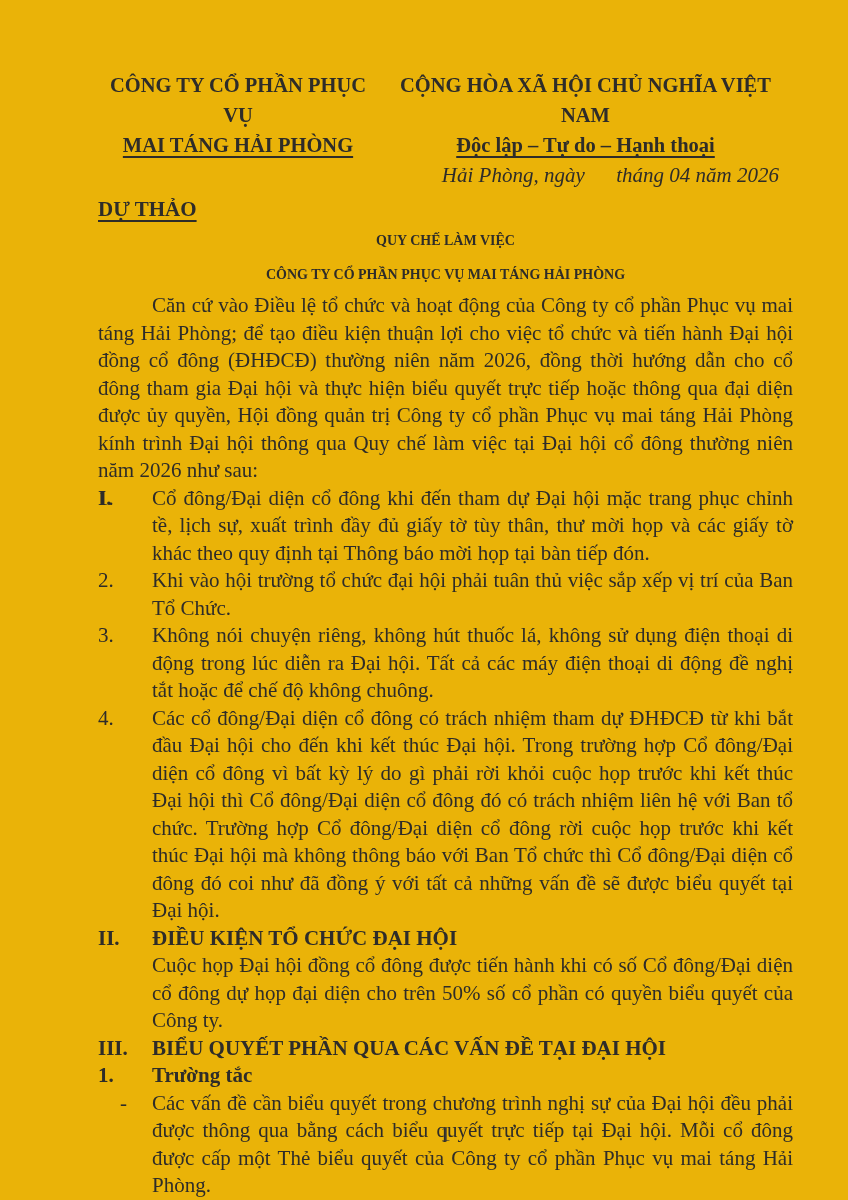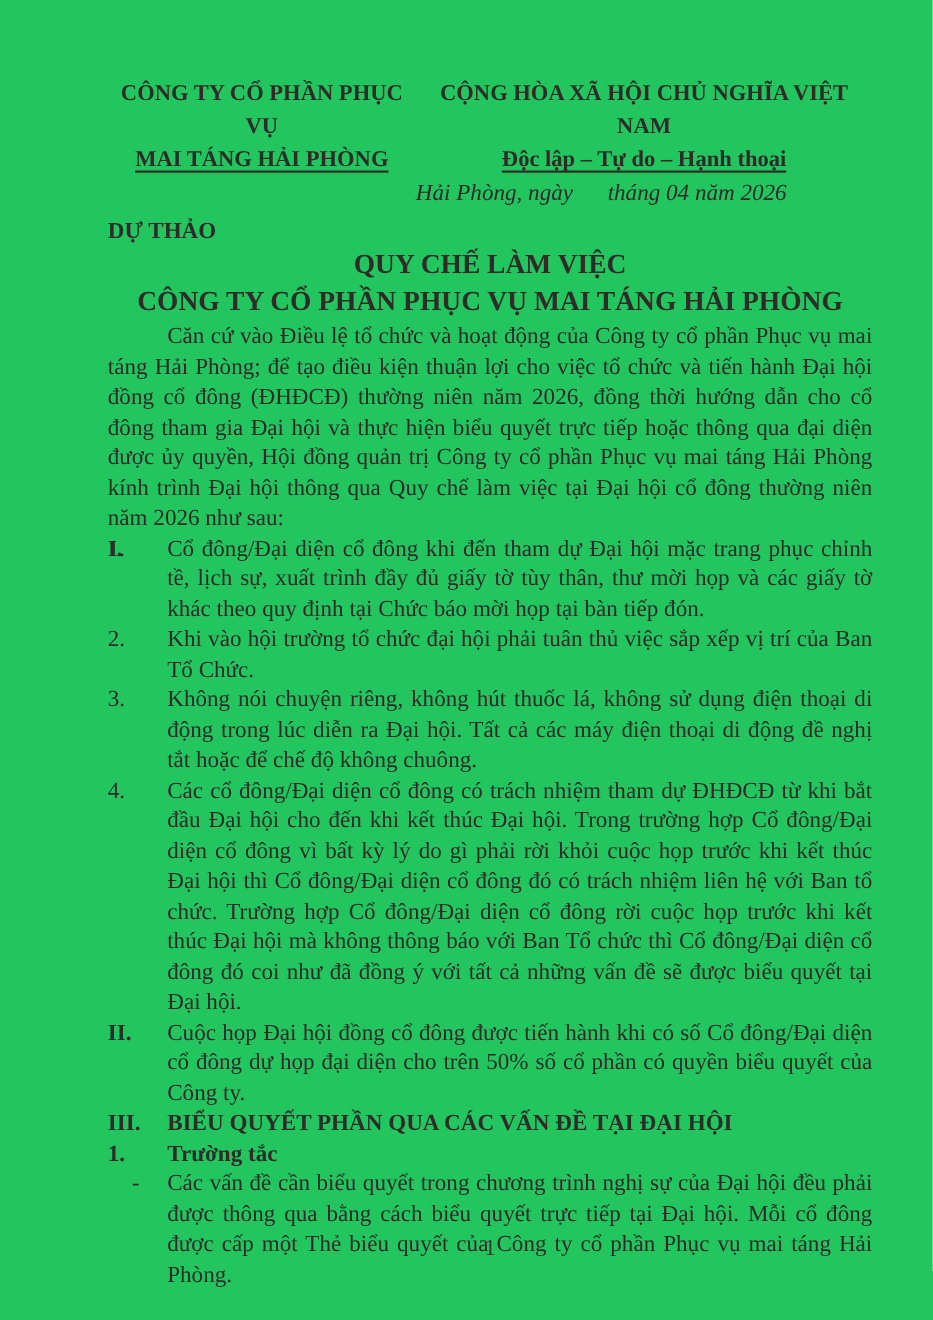--- a/index.html
+++ b/index.html
@@ -1,36 +1,36 @@
 <!DOCTYPE html>
 <html><head>
 <meta charset="utf-8">
 <style>
   html,body{margin:0;padding:0;background:#ffffff;}
   .page{
     position:relative;
     width:848px;height:1200px;
-    background:#22c55e;
+    background:#eab308;
     color:#2e2c29;
     font-family:"Liberation Serif","DejaVu Serif",serif;
     overflow:hidden;
   }
   .content{position:absolute;left:98px;top:70px;width:695px;}
 
   
   .hdr{display:flex;font-weight:bold;font-size:20.5px;line-height:30px;}
   .hdr-left{width:280px;text-align:center;}
   .hdr-right{flex:1;text-align:center;}
   .u{text-decoration:underline;text-decoration-thickness:2px;text-underline-offset:4px;}
-  .dateline{font-weight:normal;font-style:italic;font-size:21px;text-align:left;padding-right:14px;white-space:pre;}
+  .dateline{font-weight:normal;font-style:italic;font-size:21px;text-align:right;padding-right:14px;white-space:pre;}
 
   .draft{font-weight:bold;font-size:21px;line-height:26px;margin-top:6px;width:max-content;
-         text-decoration-thickness:2px;text-underline-offset:4px;}
+         text-decoration:underline;text-decoration-thickness:2px;text-underline-offset:4px;}
 
-  .title{text-align:center;font-weight:bold;font-size:25px;line-height:34px;margin-top:2px;}
+  .title{text-align:center;font-weight:bold;font-size:14px;line-height:34px;margin-top:2px;}
 
   
   .body{font-size:21px;line-height:27.5px;text-align:justify;}
   .intro{text-indent:54px;}
   .item{position:relative;padding-left:54px;}
   .item > .marker{position:absolute;left:0;top:0;}
   .item.dash > .marker{left:22px;}
   .sec-heading{font-weight:bold;}
   .plain-par{padding-left:54px;}
 
@@ -64,37 +64,38 @@
     <div class="body">
 
       <p class="intro" style="margin:0;">Căn cứ vào Điều lệ tổ chức và hoạt động của Công ty cổ phần Phục vụ mai táng Hải Phòng; để tạo điều kiện thuận lợi cho việc tổ chức và tiến hành Đại hội đồng cổ đông (ĐHĐCĐ) thường niên năm 2026, đồng thời hướng dẫn cho cổ đông tham gia Đại hội và thực hiện biểu quyết trực tiếp hoặc thông qua đại diện được ủy quyền, Hội đồng quản trị Công ty cổ phần Phục vụ mai táng Hải Phòng kính trình Đại hội thông qua Quy chế làm việc tại Đại hội cổ đông thường niên năm 2026 như sau:</p>
 
       <div class="item sec-heading">
         <span class="marker">I.</span>
       </div>
 
       <div class="item">
         <span class="marker">1.</span>
-        <span>Cổ đông/Đại diện cổ đông khi đến tham dự Đại hội mặc trang phục chỉnh tề, lịch sự, xuất trình đầy đủ giấy tờ tùy thân, thư mời họp và các giấy tờ khác theo quy định tại Chức báo mời họp tại bàn tiếp đón.</span>
+        <span>Cổ đông/Đại diện cổ đông khi đến tham dự Đại hội mặc trang phục chỉnh tề, lịch sự, xuất trình đầy đủ giấy tờ tùy thân, thư mời họp và các giấy tờ khác theo quy định tại Thông báo mời họp tại bàn tiếp đón.</span>
       </div>
       <div class="item">
         <span class="marker">2.</span>
         <span>Khi vào hội trường tổ chức đại hội phải tuân thủ việc sắp xếp vị trí của Ban Tổ Chức.</span>
       </div>
       <div class="item">
         <span class="marker">3.</span>
         <span>Không nói chuyện riêng, không hút thuốc lá, không sử dụng điện thoại di động trong lúc diễn ra Đại hội. Tất cả các máy điện thoại di động đề nghị tắt hoặc để chế độ không chuông.</span>
       </div>
       <div class="item">
         <span class="marker">4.</span>
         <span>Các cổ đông/Đại diện cổ đông có trách nhiệm tham dự ĐHĐCĐ từ khi bắt đầu Đại hội cho đến khi kết thúc Đại hội. Trong trường hợp Cổ đông/Đại diện cổ đông vì bất kỳ lý do gì phải rời khỏi cuộc họp trước khi kết thúc Đại hội thì Cổ đông/Đại diện cổ đông đó có trách nhiệm liên hệ với Ban tổ chức. Trường hợp Cổ đông/Đại diện cổ đông rời cuộc họp trước khi kết thúc Đại hội mà không thông báo với Ban Tổ chức thì Cổ đông/Đại diện cổ đông đó coi như đã đồng ý với tất cả những vấn đề sẽ được biểu quyết tại Đại hội.</span>
       </div>
 
       <div class="item sec-heading">
         <span class="marker">II.</span>
+        <span>ĐIỀU KIỆN TỔ CHỨC ĐẠI HỘI</span>
       </div>
       <div class="plain-par">Cuộc họp Đại hội đồng cổ đông được tiến hành khi có số Cổ đông/Đại diện cổ đông dự họp đại diện cho trên 50% số cổ phần có quyền biểu quyết của Công ty.</div>
 
       <div class="item sec-heading">
         <span class="marker">III.</span>
         <span>BIỂU QUYẾT PHẦN QUA CÁC VẤN ĐỀ TẠI ĐẠI HỘI</span>
       </div>
 
       <div class="item sec-heading">
         <span class="marker">1.</span>

